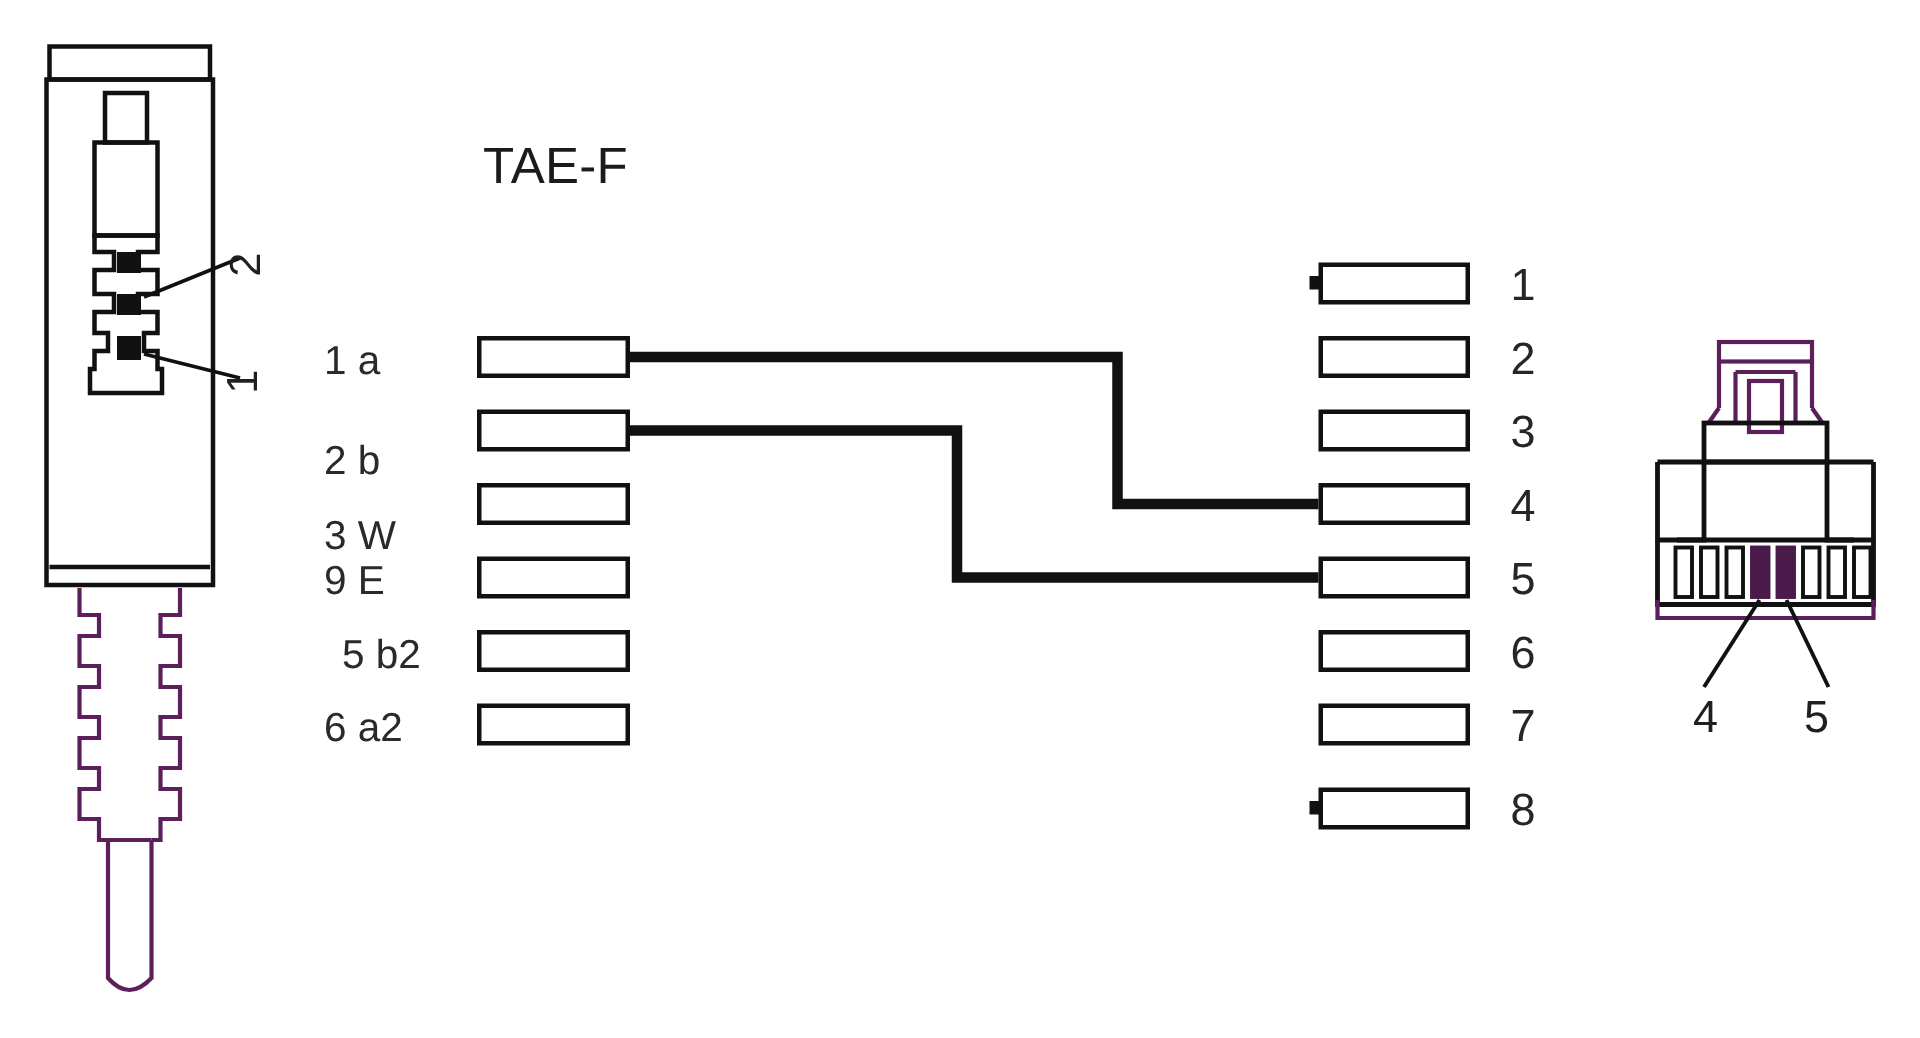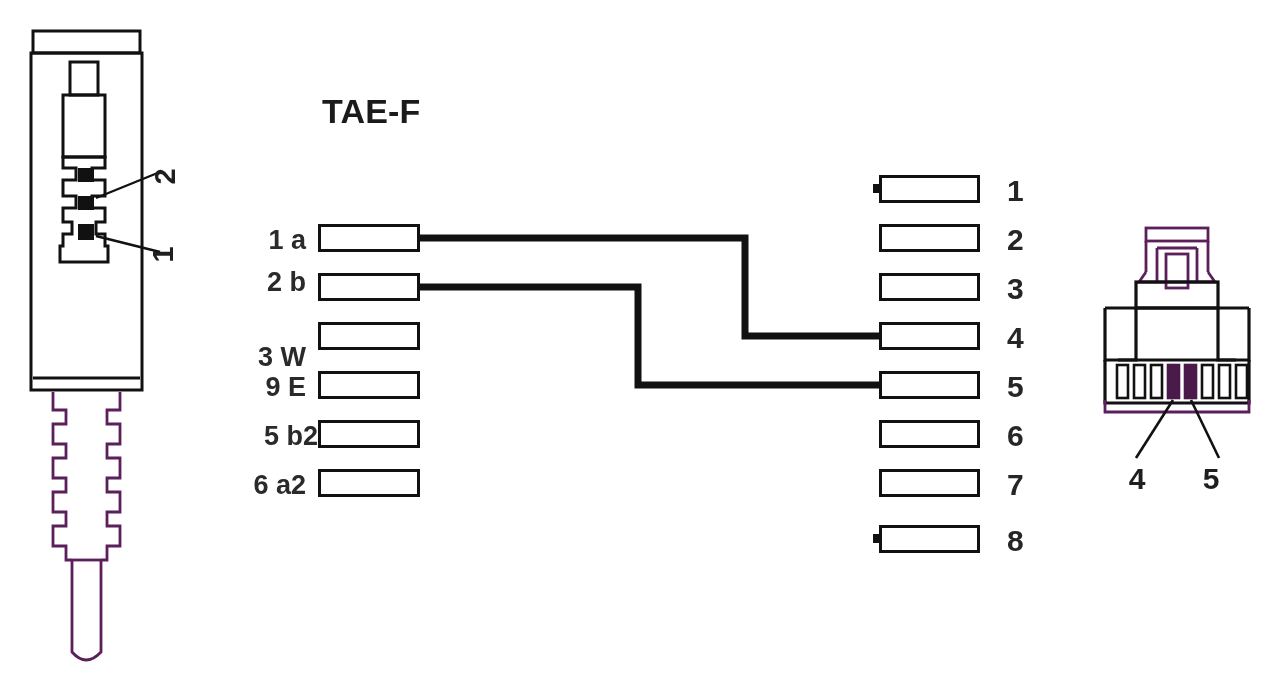--- a/index.html
+++ b/index.html
@@ -14,38 +14,37 @@
     overflow: hidden;
     font-family: "Liberation Sans", sans-serif;
     color: #1a1a1a;
   }
   #diagram-root {
     position: absolute;
     left: 0;
     top: 0;
     width: 1280px;
     height: 692px;
-    font-weight: bold;
   }
   .hdr {
     position: absolute;
     font-size: 34px;
     color: #1b1b1b;
     white-space: nowrap;
     letter-spacing: 0.2px;
   }
   #tae-heading { left: 322px; top: 92px; }
   #rj45-heading { left: 832px; top: 92px; }
 
   .pinlabel {
     position: absolute;
     font-size: 27px;
     color: #2a2a2a;
     white-space: nowrap;
-    text-align: right;
+    text-align: left;
     width: 90px;
   }
   .pinnum {
     position: absolute;
     font-size: 30px;
     color: #262626;
     white-space: nowrap;
     width: 40px;
     text-align: left;
   }
@@ -140,21 +139,21 @@
     </g>
   </svg>
 
   <div class="rot" style="left:157px; top:160px;">2</div>
   <div class="rot" style="left:155px; top:238px;">1</div>
 
   <div>
     <div class="pinlabel" style="left:216px; top:225px;">1 a</div>
     <div class="pinbox tae-box" style="top:224px;"></div>
 
-    <div class="pinlabel" style="left:216px; top:267px;">2 b</div>
+    <div class="pinlabel" style="left:216px; top:292px;">2 b</div>
     <div class="pinbox tae-box" style="top:273px;"></div>
 
     <div class="pinlabel" style="left:216px; top:342px;">3 W</div>
     <div class="pinbox tae-box" style="top:322px;"></div>
 
     <div class="pinlabel" style="left:216px; top:372px;">9 E</div>
     <div class="pinbox tae-box" style="top:371px;"></div>
 
     <div class="pinlabel" style="left:228px; top:421px;">5 b2</div>
     <div class="pinbox tae-box" style="top:420px;"></div>

